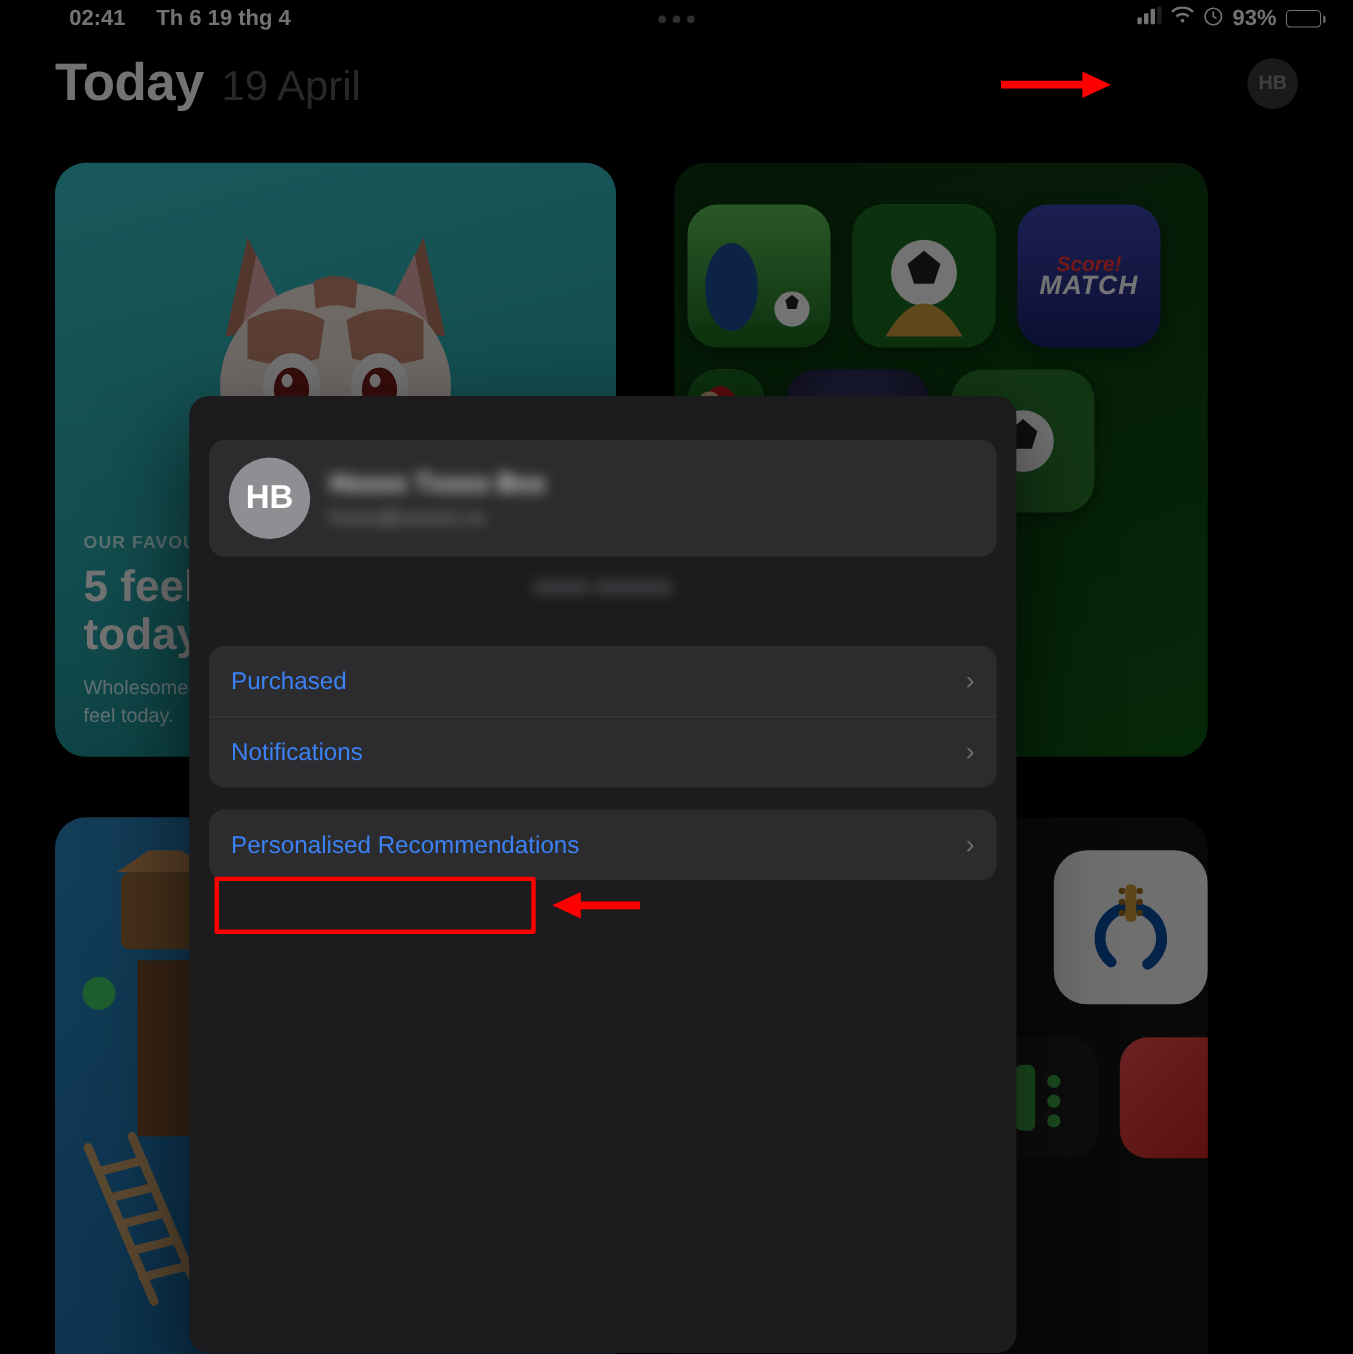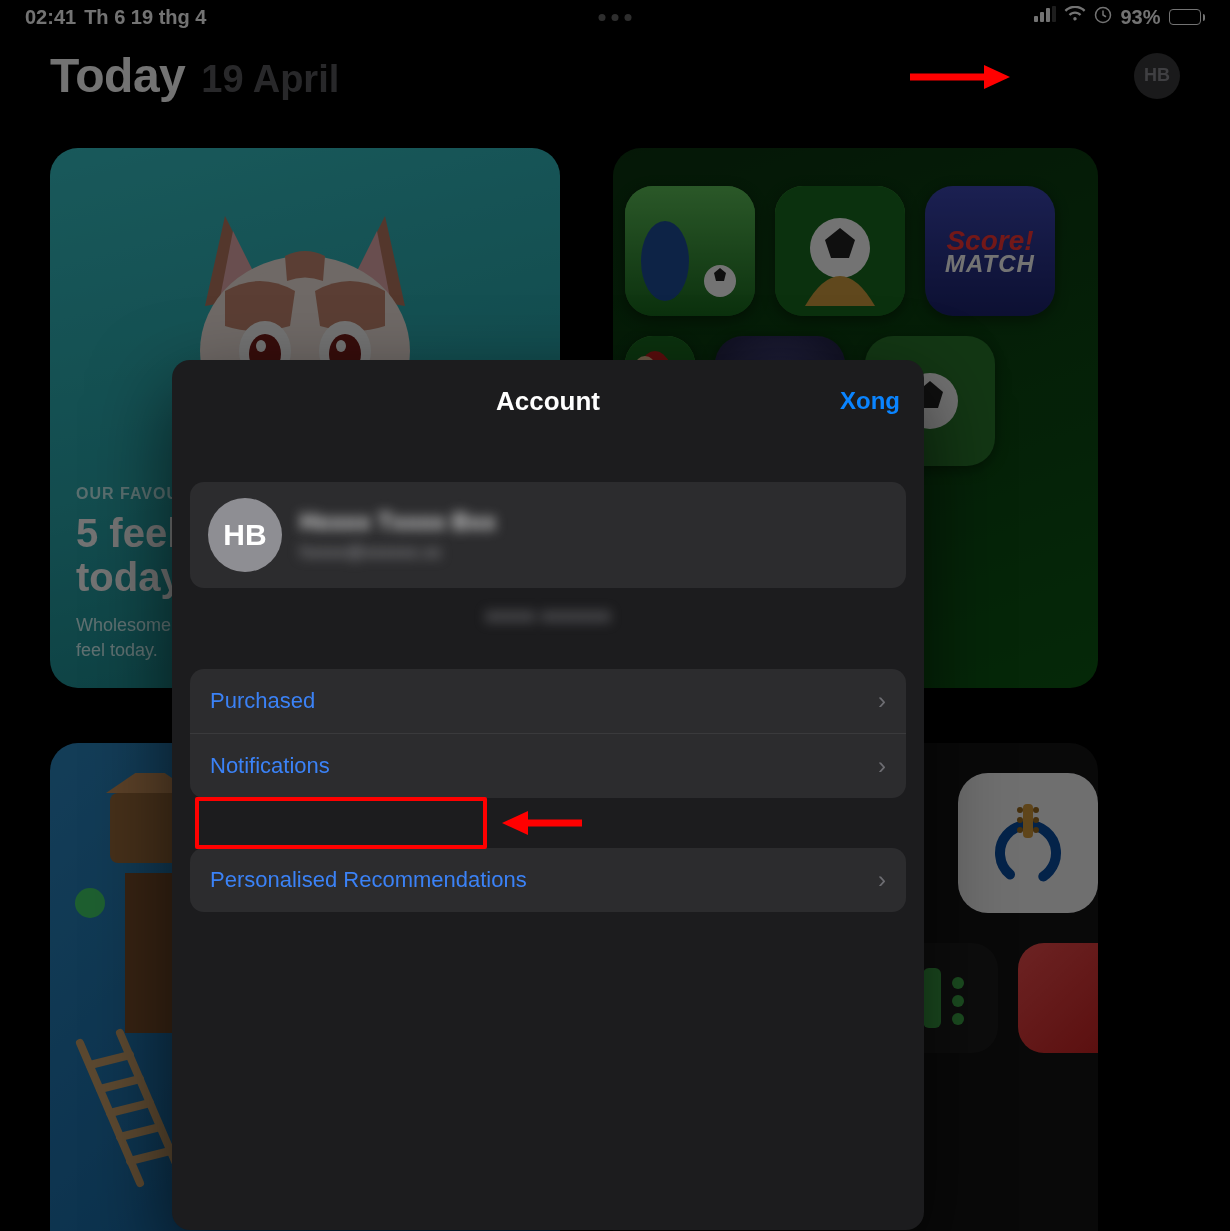--- a/index.html
+++ b/index.html
@@ -11,21 +11,21 @@
     position: relative;
   }
   
   .status-bar {
     position: absolute; top: 0; left: 0; right: 0;
     height: 30px;
     display: flex; align-items: center; justify-content: space-between;
     padding: 4px 25px 0 25px;
     font-size: 20px; font-weight: 600;
   }
-  .status-left { display:flex; gap:8px; align-items:center;}
+  .status-left { display:flex; gap:28px; align-items:center;margin-left:38px;}
   .status-center { display:flex; gap:6px; align-items:center; position:absolute; left:50%; transform:translateX(-50%);}
   .status-center .dot{width:7px;height:7px;border-radius:50%;background:#666;}
   .status-right { display:flex; gap:8px; }
   .signal-bars{display:flex;align-items:flex-end;gap:2px;height:16px;}
   .signal-bars span{width:4px;background:#fff;border-radius:1px;}
   .signal-bars span:nth-child(1){height:6px;}
   .signal-bars span:nth-child(2){height:10px;}
   .signal-bars span:nth-child(3){height:14px;}
   .signal-bars span:nth-child(4){height:16px;background:#444;}
   .wifi-icon svg{display:block;}
@@ -35,21 +35,21 @@
   .battery-fill{height:100%;width:93%;background:#fff;border-radius:2px;}
   .battery-tip{width:2.5px;height:7px;background:#fff;border-radius:0 2px 2px 0;}
 
   
   .page-header{
     position:absolute; top:48px; left:50px; right:50px;
     display:flex; align-items:center; justify-content:space-between;
   }
   .page-title-wrap{display:flex;align-items:baseline;gap:16px;}
   .page-title{font-size:48px;font-weight:800;letter-spacing:-0.5px;}
-  .page-date{font-size:38px;font-weight:700;color:#5a5a5e;}
+  .page-date{font-size:38px;font-weight:400;color:#5a5a5e;}
   .avatar-small{
     width:46px;height:46px;border-radius:50%;
     background:#3a3a3c;display:flex;align-items:center;justify-content:center;
     font-size:18px;font-weight:600;color:#8d8d92;
   }
 
   
   .cards{position:absolute;top:148px;left:50px;right:50px;bottom:0;}
   .card{position:absolute;border-radius:28px;overflow:hidden;}
   .card-left1{left:0;top:0;width:510px;height:540px;background:linear-gradient(165deg,#37c5c9 0%,#2aa9ae 55%,#1b888c 100%);}
@@ -103,21 +103,21 @@
   .modal-title{font-size:26px;font-weight:700;}
   .modal-done{
     position:absolute;right:24px;top:50%;transform:translateY(-50%);
     color:#0a84ff;font-size:24px;font-weight:700;cursor:pointer;
   }
   .modal-body{padding:0 18px;}
 
   .group{background:#2c2c2e;border-radius:14px;overflow:hidden;margin-top:42px;}
   .group.first{margin-top:40px;}
   .group.third{margin-top:48px;}
-  .group.fourth{margin-top:50px;}
+  .group.fourth{margin-top:20px;}
 
   .profile-row{
     display:flex;align-items:center;gap:18px;padding:16px 18px;
   }
   .avatar-large{
     width:74px;height:74px;border-radius:50%;background:#8e8e93;
     display:flex;align-items:center;justify-content:center;
     font-size:30px;font-weight:600;color:#fff;
   }
   .profile-text .name{font-size:24px;font-weight:600;color:#ddd; filter: blur(6px);}
@@ -263,21 +263,21 @@
       <div class="tile soccer">
         <svg viewBox="0 0 130 130">
             <rect width="130" height="130" fill="#1a6d1f"></rect>
             <circle cx="65" cy="62" r="30" fill="#fff"></circle>
             <polygon points="65,42 80,54 74,72 56,72 50,54" fill="#222"></polygon>
             <path d="M30 120 Q65 60 100 120 Z" fill="#d4a040"></path>
           </svg>
       </div>
       <div class="tile" style="background:linear-gradient(#3d48b5,#1c2470);display:flex;align-items:center;justify-content:center;text-align:center;">
         <div style="font-family:Arial Black,Arial;font-weight:900;font-style:italic;line-height:0.9;">
-          <div style="color:#ff3535;font-size:28px;">Score!</div>
+          <div style="color:#ff3535;font-size:19px;">Score!</div>
           <div style="color:#fff;font-size:24px;letter-spacing:1px;">MATCH</div>
         </div>
       </div>
       <div class="tile soccer" style="width:70px;">
         <svg viewBox="0 0 70 130">
             <rect width="70" height="130" fill="#1a6d1f"></rect>
             <ellipse cx="30" cy="60" rx="22" ry="45" fill="#c81d1d"></ellipse>
             <circle cx="20" cy="30" r="10" fill="#f1c59a"></circle>
             <text x="36" y="55" font-size="20" font-weight="900" fill="#fff">7</text>
           </svg>
@@ -345,24 +345,20 @@
           <circle cx="70" cy="76" r="6" fill="#3fae4a"></circle>
         </svg>
     </div>
     <div class="tile3"></div>
   </div>
 </div>
 
 <div class="dim"></div>
 
 <div class="modal">
-  <div class="modal-header">
-    <span class="modal-title">Account</span>
-    <span class="modal-done">Xong</span>
-  </div>
   <div class="modal-body">
 
     <div class="group first">
       <div class="profile-row">
         <div class="avatar-large">
           <span>HB</span>
         </div>
         <div class="profile-text">
           <div class="name">Hxxxx Txxxx Bxx</div>
           <div class="email">hxxxx@xxxxxx.xx</div>

